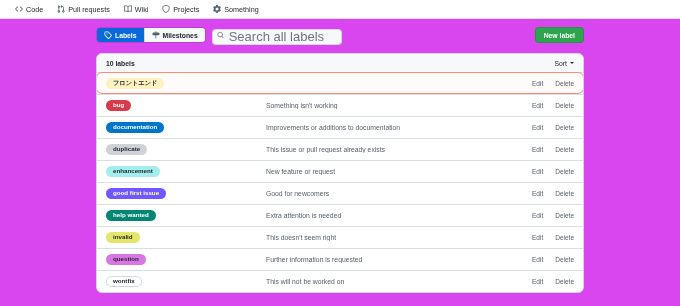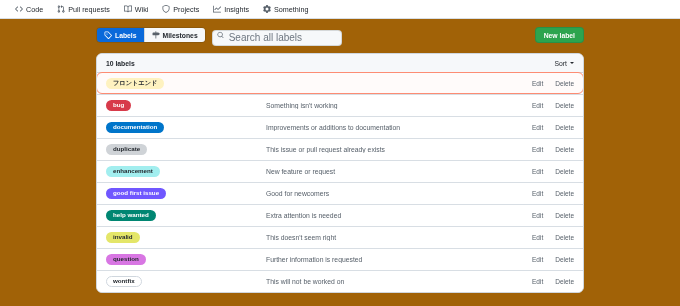--- a/index.html
+++ b/index.html
@@ -3,21 +3,21 @@
 <meta charset="utf-8">
 <style>
   * { box-sizing: border-box; }
   html, body {
     margin: 0; padding: 0;
     width: 680px; height: 306px;
     background: #ffffff;
     font-family: "Liberation Sans", "DejaVu Sans", sans-serif;
     -webkit-font-smoothing: antialiased;
   }
-  #app { position: relative; width: 680px; height: 306px; overflow: hidden; background:#a16207; }
+  #app { position: relative; width: 680px; height: 306px; overflow: hidden; background:#d946ef; }
 
   
   .repo-nav {
     display: flex; align-items: center;
     height: 19px;
     padding: 0 0 0 8px;
     gap: 0px;
     border-bottom: 1px solid #d8dee4;
     background: #ffffff;
   }
@@ -88,21 +88,21 @@
   .search-wrap {
     position: relative;
     margin-left: 6px;
     width: 130px; height: 16px;
   }
   .search-input {
     width: 100%; height: 16px;
     border: 1px solid rgba(27,31,36,0.15);
     border-radius: 4px;
     background: #f6f8fa;
-    font-size: 10px;
+    font-size: 13px;
     color: #24292f;
     padding: 0 5px 0 16px;
     font-family: inherit;
     outline: none;
   }
   .search-input::placeholder { color: #6e7781; }
   .search-icon {
     position: absolute; left: 5px; top: 50%;
     transform: translateY(-50%);
     display: flex; color: #6e7781;
@@ -216,28 +216,20 @@
         </span>
         <span>Wiki</span>
       </div>
       <div class="nav-item">
         <span class="nv-ico">
           <svg width="8" height="8" viewBox="0 0 16 16" fill="currentColor">
             <path d="M7.467.133a1.748 1.748 0 0 1 1.066 0l5.25 1.68A1.75 1.75 0 0 1 15 3.48V7c0 1.566-.32 3.182-1.303 4.682-.983 1.498-2.585 2.813-5.032 3.855a1.7 1.7 0 0 1-1.33 0c-2.447-1.042-4.049-2.357-5.032-3.855C1.32 10.182 1 8.566 1 7V3.48a1.75 1.75 0 0 1 1.217-1.667Zm.61 1.429a.25.25 0 0 0-.153 0l-5.25 1.68a.25.25 0 0 0-.174.238V7c0 1.358.275 2.666 1.057 3.86.784 1.194 2.121 2.34 4.366 3.297a.2.2 0 0 0 .154 0c2.245-.956 3.582-2.104 4.366-3.298C13.225 9.666 13.5 8.36 13.5 7V3.48a.251.251 0 0 0-.174-.237l-5.25-1.68Z"></path>
           </svg>
         </span>
         <span>Projects</span>
-      </div>
-      <div class="nav-item">
-        <span class="nv-ico">
-          <svg width="8" height="8" viewBox="0 0 16 16" fill="currentColor">
-            <path d="M1.5 1.75V13.5h13.75a.75.75 0 0 1 0 1.5H.75a.75.75 0 0 1-.75-.75V1.75a.75.75 0 0 1 1.5 0Zm14.28 2.53-5.25 5.25a.75.75 0 0 1-1.06 0L7 7.06 4.28 9.78a.751.751 0 0 1-1.042-.018.751.751 0 0 1-.018-1.042l3.25-3.25a.75.75 0 0 1 1.06 0L10 7.94l4.72-4.72a.751.751 0 0 1 1.042.018.751.751 0 0 1 .018 1.042Z"></path>
-          </svg>
-        </span>
-        <span>Insights</span>
       </div>
       <div class="nav-item">
         <span class="nv-ico">
           <svg width="8" height="8" viewBox="0 0 16 16" fill="currentColor">
             <path d="M8 0a8.2 8.2 0 0 1 .701.031C9.444.095 9.99.645 10.16 1.29l.288 1.107c.018.066.079.158.212.224.231.114.454.243.668.386.123.082.233.09.299.071l1.103-.303c.644-.176 1.392.021 1.82.63.27.385.506.792.704 1.218.315.675.111 1.422-.364 1.891l-.814.806c-.049.048-.098.147-.088.294.016.257.016.515 0 .772-.01.147.039.246.088.294l.814.806c.475.469.679 1.216.364 1.891a7.977 7.977 0 0 1-.704 1.217c-.428.61-1.176.807-1.82.63l-1.103-.303c-.066-.019-.176-.011-.299.071a4.909 4.909 0 0 1-.668.386c-.133.066-.194.158-.212.224l-.288 1.107c-.17.645-.716 1.195-1.459 1.259a8.006 8.006 0 0 1-1.402 0c-.743-.064-1.289-.614-1.459-1.259l-.289-1.107c-.017-.066-.078-.158-.211-.224a4.909 4.909 0 0 1-.668-.386c-.123-.082-.233-.09-.299-.071l-1.103.303c-.644.176-1.392-.021-1.82-.63a8.12 8.12 0 0 1-.704-1.218c-.315-.675-.111-1.422.363-1.891l.815-.806c.05-.048.098-.147.088-.294a6.214 6.214 0 0 1 0-.772c.01-.147-.038-.246-.088-.294l-.815-.806C.635 6.045.431 5.298.746 4.623a7.92 7.92 0 0 1 .704-1.217c.428-.61 1.176-.807 1.82-.63l1.103.303c.066.019.176.011.299-.071.214-.143.437-.272.668-.386.133-.066.194-.158.211-.224l.29-1.107C6.009.645 6.554.095 7.297.03 7.531.01 7.764 0 8 0Zm0 5a3 3 0 1 0 0 6 3 3 0 0 0 0-6Z"></path>
           </svg>
         </span>
         <span>Something</span>
       </div>
     </nav>

